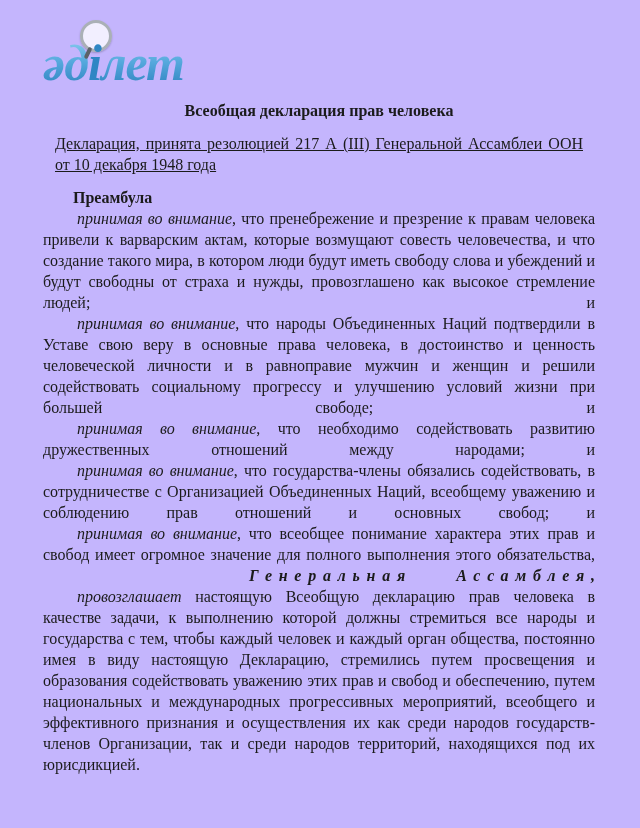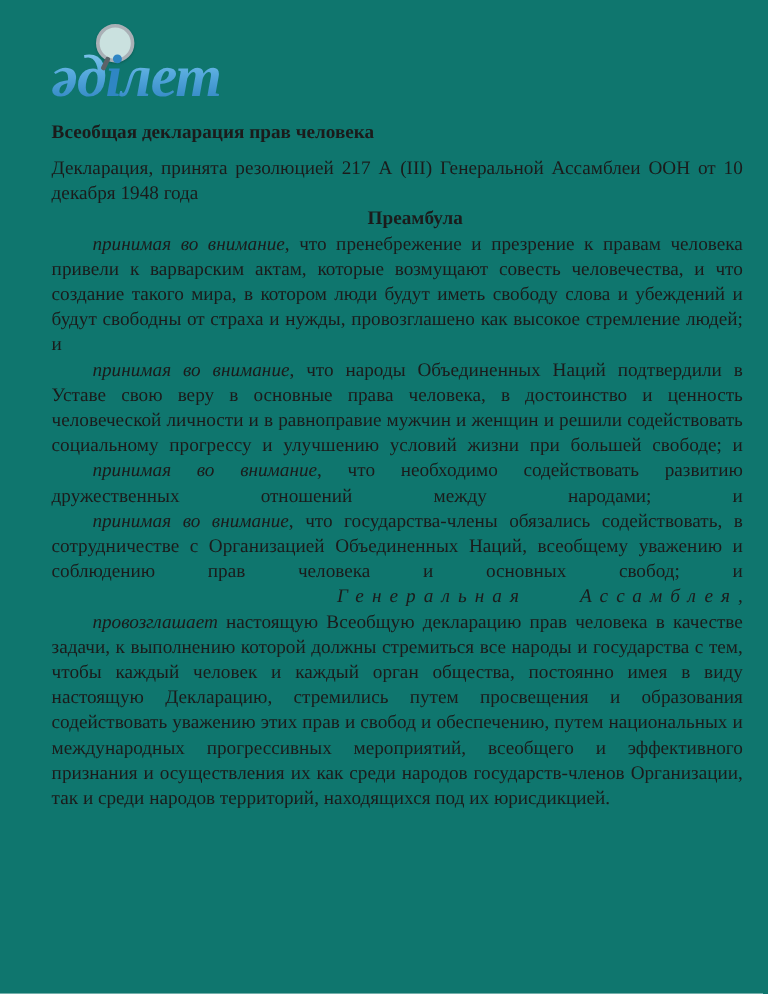--- a/index.html
+++ b/index.html
@@ -11,22 +11,22 @@
     width: 640px;
     height: 828px;
     overflow: hidden;
     font-family: "Liberation Serif", "DejaVu Serif", serif;
     color: #1b1b1b;
   }
   .page {
     box-sizing: border-box;
     width: 640px;
     height: 828px;
-    padding: 36px 21px 0 43px;
-    background: #0f766e;
+    padding: 36px 45px 0 43px;
+    background: #c4b5fd;
   }
 
   
   .logo {
     position: relative;
     height: 54px;
     width: 200px;
     margin-bottom: 8px;
     cursor: pointer;
   }
@@ -82,30 +82,31 @@
   }
 
   
   .doc {
     font-size: 16px;
     line-height: 21px;
     text-align: justify;
   }
   .doc-title {
     font-weight: bold;
-    text-align: left;
+    text-align: center;
     margin: 10px 0 9px 0;
   }
   .doc-subtitle {
-    margin: 0;
+    margin: 12px;
+    text-decoration: underline;
   }
   .doc-heading {
     font-weight: bold;
     text-indent: 30px;
-    text-align: center;
+    text-align: left;
     margin: 0;
   }
   .para {
     margin: 0;
     text-indent: 34px;
   }
   .para.stretch-last {
     text-align-last: justify;
     -moz-text-align-last: justify;
   }
@@ -113,20 +114,21 @@
     font-style: italic;
   }
   .assembly-line {
     margin: 0;
     text-align: right;
     font-style: italic;
     letter-spacing: 0.42em;
     word-spacing: 2.1em;
     margin-right: -0.42em;
     white-space: nowrap;
+    font-weight: bold;
   }
 </style>
 </head>
 <body>
 
 <div class="page">
 
   <div class="logo">
     <div class="logo-text"><span>әд</span><span class="logo-i"><span class="lens"></span><span class="i-glyph">і</span></span><span>лет</span></div>
   </div>
@@ -140,21 +142,22 @@
     <p class="doc-heading">Преамбула</p>
 
 
     <p class="para stretch-last"><span class="lead">принимая во внимание</span><span>, что пренебрежение и презрение к правам человека привели к варварским актам, которые возмущают совесть человечества, и что создание такого мира, в котором люди будут иметь свободу слова и убеждений и будут свободны от страха и нужды, провозглашено как высокое стремление людей; и</span></p>
 
 
     <p class="para stretch-last"><span class="lead">принимая во внимание</span><span>, что народы Объединенных Наций подтвердили в Уставе свою веру в основные права человека, в достоинство и ценность человеческой личности и в равноправие мужчин и женщин и решили содействовать социальному прогрессу и улучшению условий жизни при большей свободе; и</span></p>
 
     <p class="para stretch-last"><span class="lead">принимая во внимание</span><span>, что необходимо содействовать развитию дружественных отношений между народами; и</span></p>
 
-    <p class="para stretch-last"><span class="lead">принимая во внимание</span><span>, что государства-члены обязались содействовать, в сотрудничестве с Организацией Объединенных Наций, всеобщему уважению и соблюдению прав человека и основных свобод; и</span></p>
+    <p class="para stretch-last"><span class="lead">принимая во внимание</span><span>, что государства-члены обязались содействовать, в сотрудничестве с Организацией Объединенных Наций, всеобщему уважению и соблюдению прав отношений и основных свобод; и</span></p>
 
+    <p class="para stretch-last"><span class="lead">принимая во внимание</span><span>, что всеобщее понимание характера этих прав и свобод имеет огромное значение для полного выполнения этого обязательства,</span></p>
 
     <p class="assembly-line">Генеральная Ассамблея,</p>
 
     <p class="para"><span class="lead">провозглашает</span><span> настоящую Всеобщую декларацию прав человека в качестве задачи, к выполнению которой должны стремиться все народы и государства с тем, чтобы каждый человек и каждый орган общества, постоянно имея в виду настоящую Декларацию, стремились путем просвещения и образования содействовать уважению этих прав и свобод и обеспечению, путем национальных и международных прогрессивных мероприятий, всеобщего и эффективного признания и осуществления их как среди народов государств-членов Организации, так и среди народов территорий, находящихся под их юрисдикцией.</span></p>
 
   </div>
 </div>
 
 </body></html>

